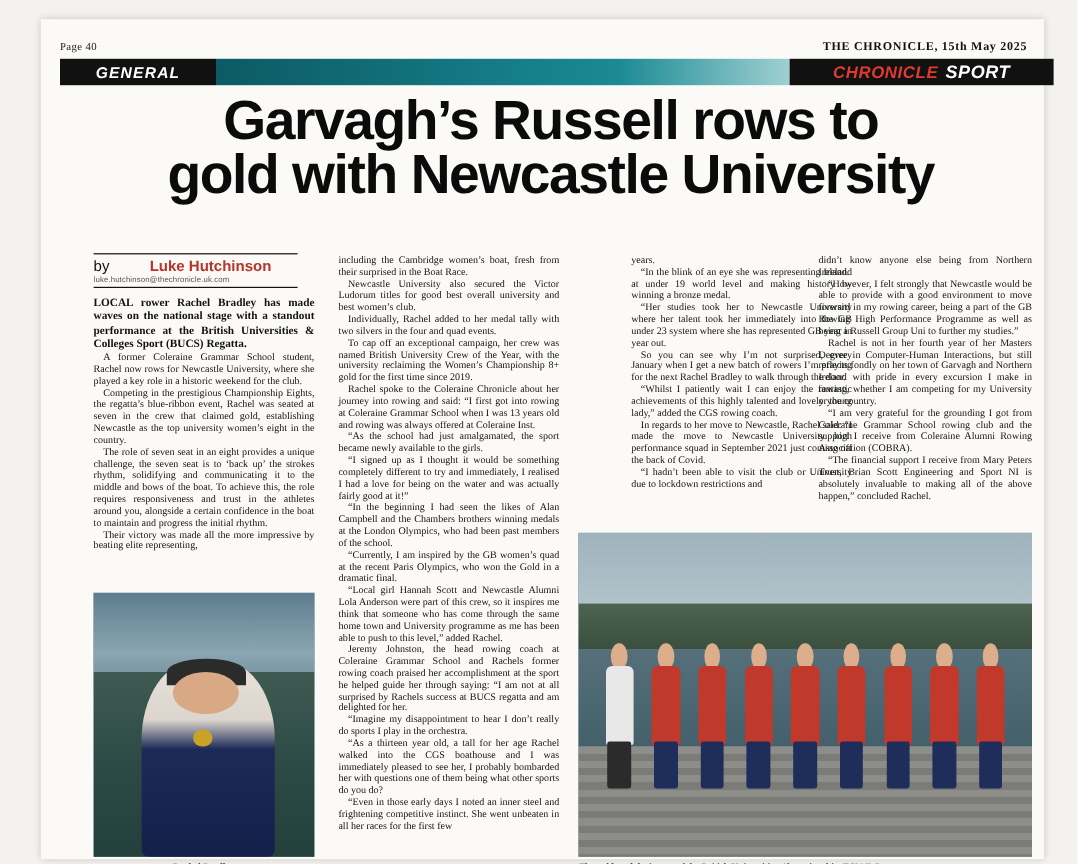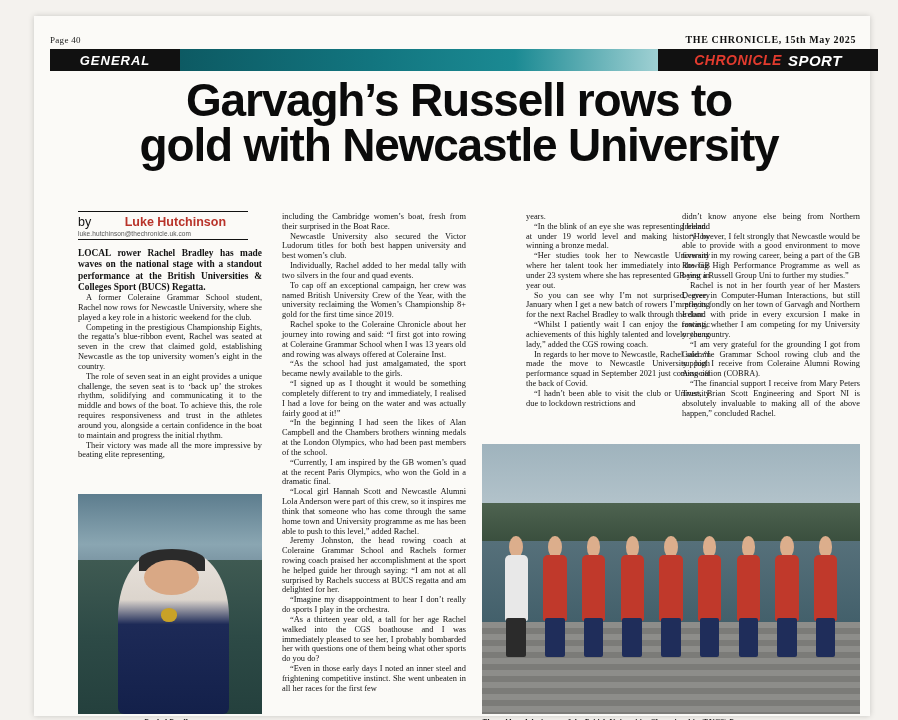--- a/index.html
+++ b/index.html
@@ -352,21 +352,21 @@
           <p class="lead noindent">LOCAL rower Rachel Bradley has made waves on the national stage with a standout performance at the British Universities &amp; Colleges Sport (BUCS) Regatta.</p>
           <p>A former Coleraine Grammar School student, Rachel now rows for Newcastle University, where she played a key role in a historic weekend for the club.</p>
           <p>Competing in the prestigious Championship Eights, the regatta’s blue-ribbon event, Rachel was seated at seven in the crew that claimed gold, establishing Newcastle as the top university women’s eight in the country.</p>
           <p>The role of seven seat in an eight provides a unique challenge, the seven seat is to ‘back up’ the strokes rhythm, solidifying and communicating it to the middle and bows of the boat. To achieve this, the role requires responsiveness and trust in the athletes around you, alongside a certain confidence in the boat to maintain and progress the initial rhythm.</p>
           <p>Their victory was made all the more impressive by beating elite representing,</p>
         </div>
       </div>
 
       <div class="col col2">
         <p class="noindent">including the Cambridge women’s boat, fresh from their surprised in the Boat Race.</p>
-        <p>Newcastle University also secured the Victor Ludorum titles for both best happen university and best women’s club.</p>
+        <p>Newcastle University also secured the Victor Ludorum titles for good best overall university and best women’s club.</p>
         <p>Individually, Rachel added to her medal tally with two silvers in the four and quad events.</p>
         <p>To cap off an exceptional campaign, her crew was named British University Crew of the Year, with the university reclaiming the Women’s Championship 8+ gold for the first time since 2019.</p>
         <p>Rachel spoke to the Coleraine Chronicle about her journey into rowing and said: “I first got into rowing at Coleraine Grammar School when I was 13 years old and rowing was always offered at Coleraine Inst.</p>
         <p>“As the school had just amalgamated, the sport became newly available to the girls.</p>
         <p>“I signed up as I thought it would be something completely different to try and immediately, I realised I had a love for being on the water and was actually fairly good at it!”</p>
         <p>“In the beginning I had seen the likes of Alan Campbell and the Chambers brothers winning medals at the London Olympics, who had been past members of the school.</p>
         <p>“Currently, I am inspired by the GB women’s quad at the recent Paris Olympics, who won the Gold in a dramatic final.</p>
         <p>“Local girl Hannah Scott and Newcastle Alumni Lola Anderson were part of this crew, so it inspires me think that someone who has come through the same home town and University programme as me has been able to push to this level,” added Rachel.</p>
         <p>Jeremy Johnston, the head rowing coach at Coleraine Grammar School and Rachels former rowing coach praised her accomplishment at the sport he helped guide her through saying: “I am not at all surprised by Rachels success at BUCS regatta and am delighted for her.</p>
         <p>“Imagine my disappointment to hear I don’t really do sports I play in the orchestra.</p>

